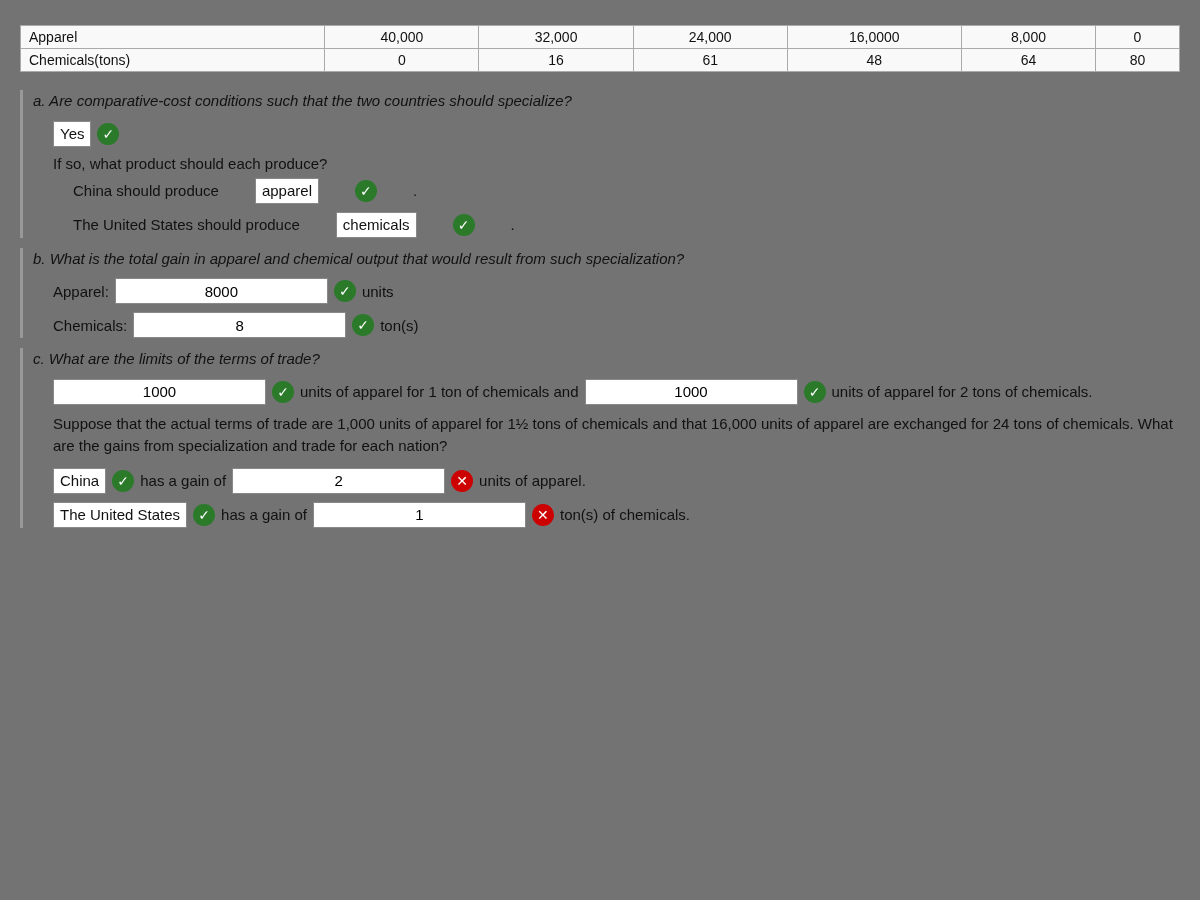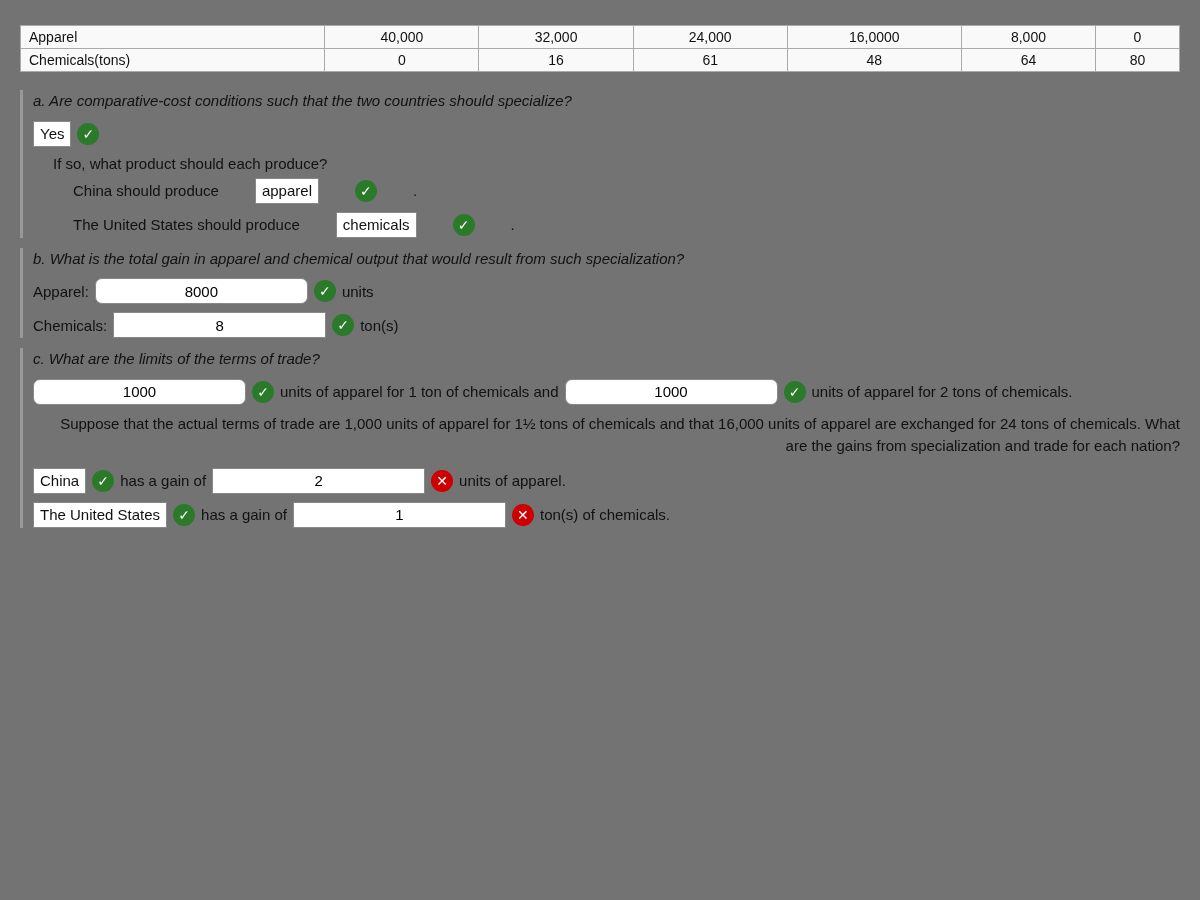--- a/index.html
+++ b/index.html
@@ -53,20 +53,21 @@
       margin-bottom: 8px;
       line-height: 1.5;
       font-style: italic;
     }
 
     .answer-row {
       display: flex;
       align-items: center;
       gap: 6px;
       margin-bottom: 8px;
+      margin-left: 20px;
       flex-wrap: wrap;
     }
     .answer-row.indent2 {
       margin-left: 40px;
       gap: 36px;
     }
 
     .check-icon {
       display: inline-flex;
       align-items: center;
@@ -96,21 +97,20 @@
       border: 1px solid #888;
       background: white;
       padding: 2px 6px;
       font-size: 15px;
       height: 26px;
       min-width: 60px;
       text-align: center;
     }
     .input-box.wide {
       min-width: 80px;
-      border-radius: 7px;
     }
     .input-box.narrow {
       min-width: 40px;
     }
 
     .dropdown-box {
       border: 1px solid #888;
       background: white;
       padding: 2px 6px;
       font-size: 15px;
@@ -127,21 +127,20 @@
       border-left: 3px solid #999;
       padding-left: 10px;
       margin-bottom: 10px;
     }
 
     .paragraph-block {
       margin-left: 20px;
       margin-bottom: 10px;
       font-size: 15px;
       line-height: 1.5;
-      text-align: right;
     }
 
     .sub-label {
       font-size: 15px;
       margin-left: 20px;
       margin-bottom: 6px;
     }
   </style>
 </head>
 <body>

